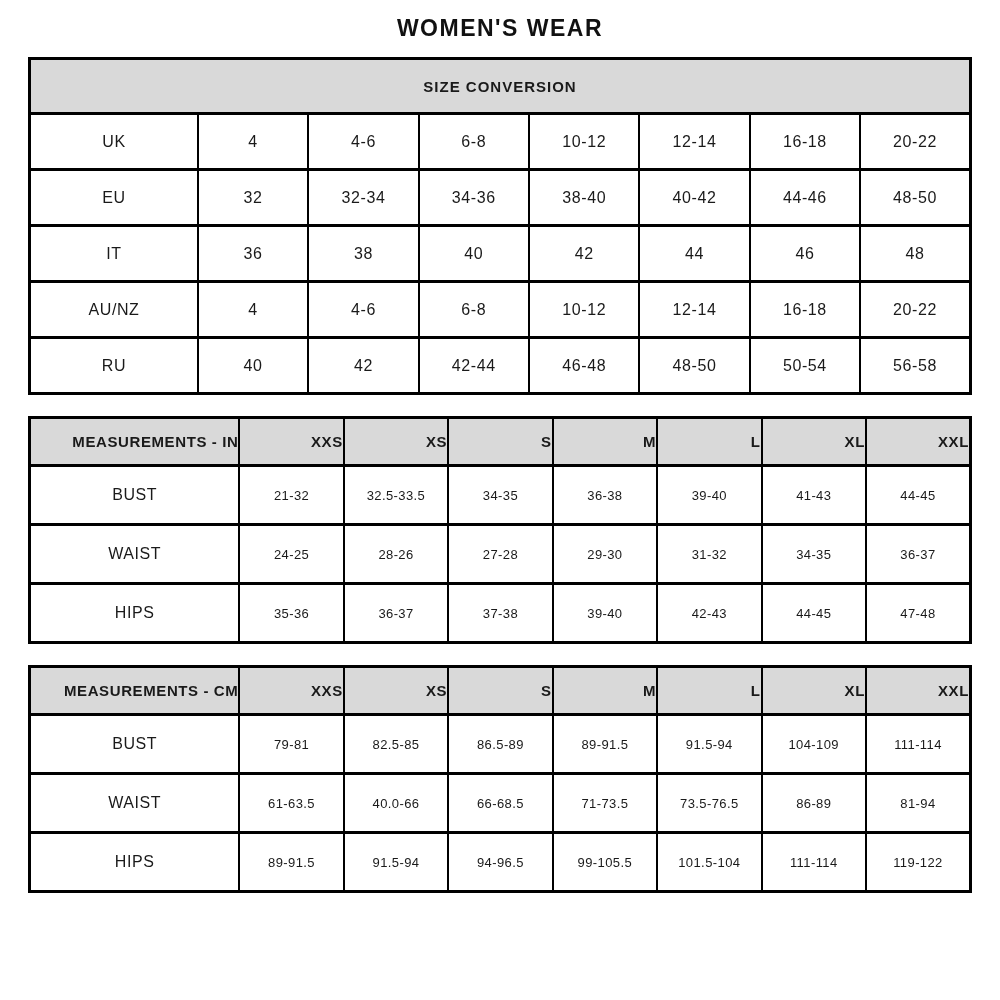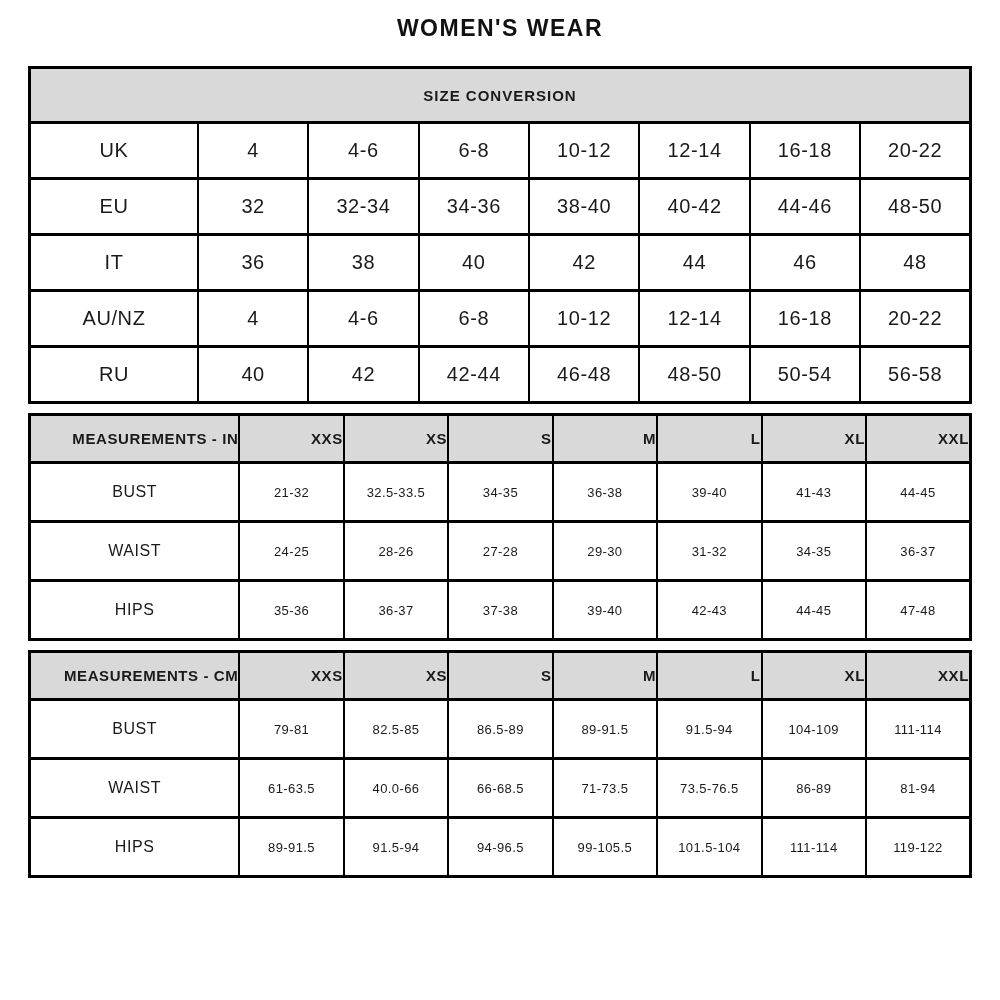--- a/index.html
+++ b/index.html
@@ -10,47 +10,47 @@
     color: var(--text, #1a1a1a);
     overflow: hidden;
   }
   .page { width: 1000px; height: 1000px; padding: 15px 28px 0 28px; }
   .title {
     text-align: center;
     font-size: 23px;
     font-weight: bold;
     letter-spacing: 1.5px;
     color: #111111;
-    margin-bottom: 24px;
+    margin-bottom: 15px;
   }
   table.tbl {
     width: 100%;
     border-collapse: collapse;
     table-layout: fixed;
     border: 3px solid var(--border, #000000);
-    margin-bottom: 9px;
+    margin-bottom: 21px;
   }
   table.tbl td {
     border: solid var(--border, #000000);
     border-width: 3px 2px;
     text-align: center;
     vertical-align: middle;
     overflow: hidden;
     white-space: nowrap;
   }
   
   .conv .banner {
     background: var(--header-bg, #d9d9d9);
     height: 55px;
     font-weight: bold;
     font-size: 15px;
     letter-spacing: 1px;
   }
   .conv .size-head-row td { height: 57px; font-size: 16px; letter-spacing: 0.6px; }
-  .conv tbody td { height: 56px; font-size: 20px; letter-spacing: 0.6px; }
+  .conv tbody td { height: 56px; font-size: 16px; letter-spacing: 0.6px; }
   
   .meas .size-head-row td {
     background: var(--header-bg, #d9d9d9);
     height: 48px;
     font-weight: bold;
     font-size: 15px;
     letter-spacing: 0.6px;
     text-align: right;
   }
   .meas tbody td { height: 59px; font-size: 13px; letter-spacing: 0.4px; }

